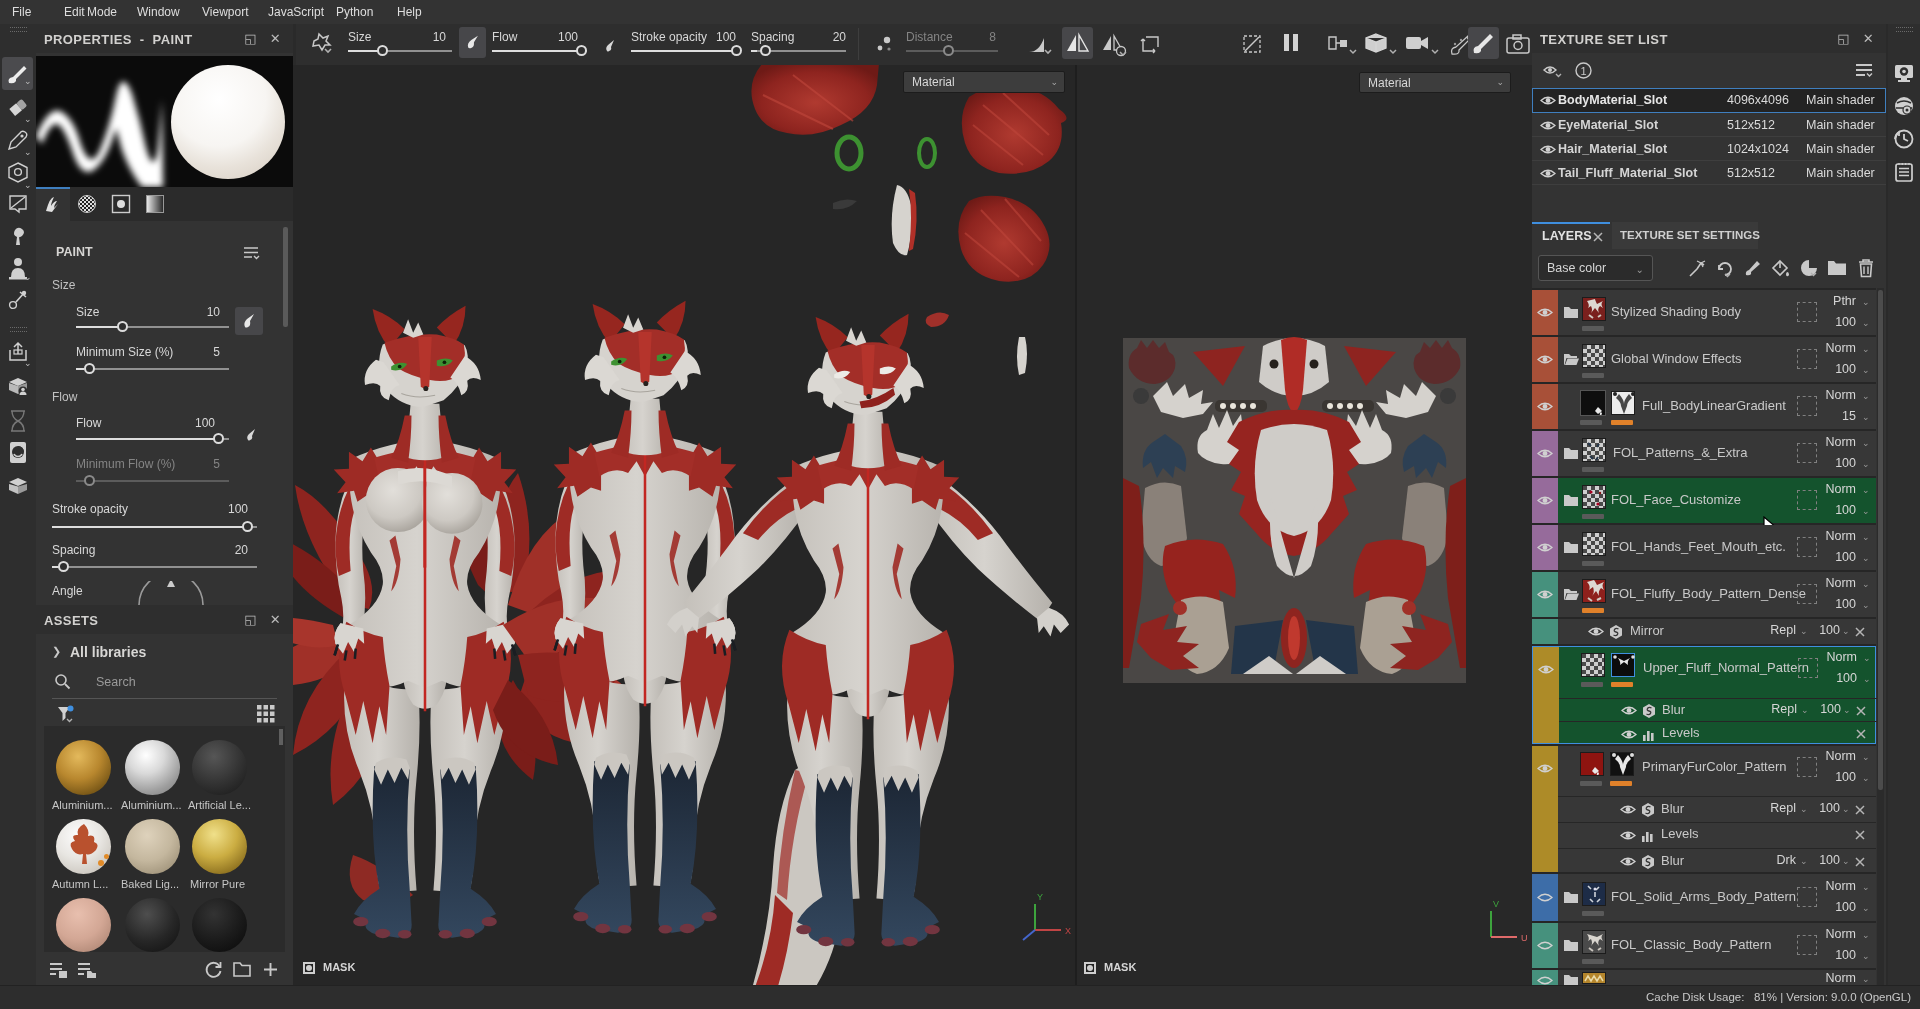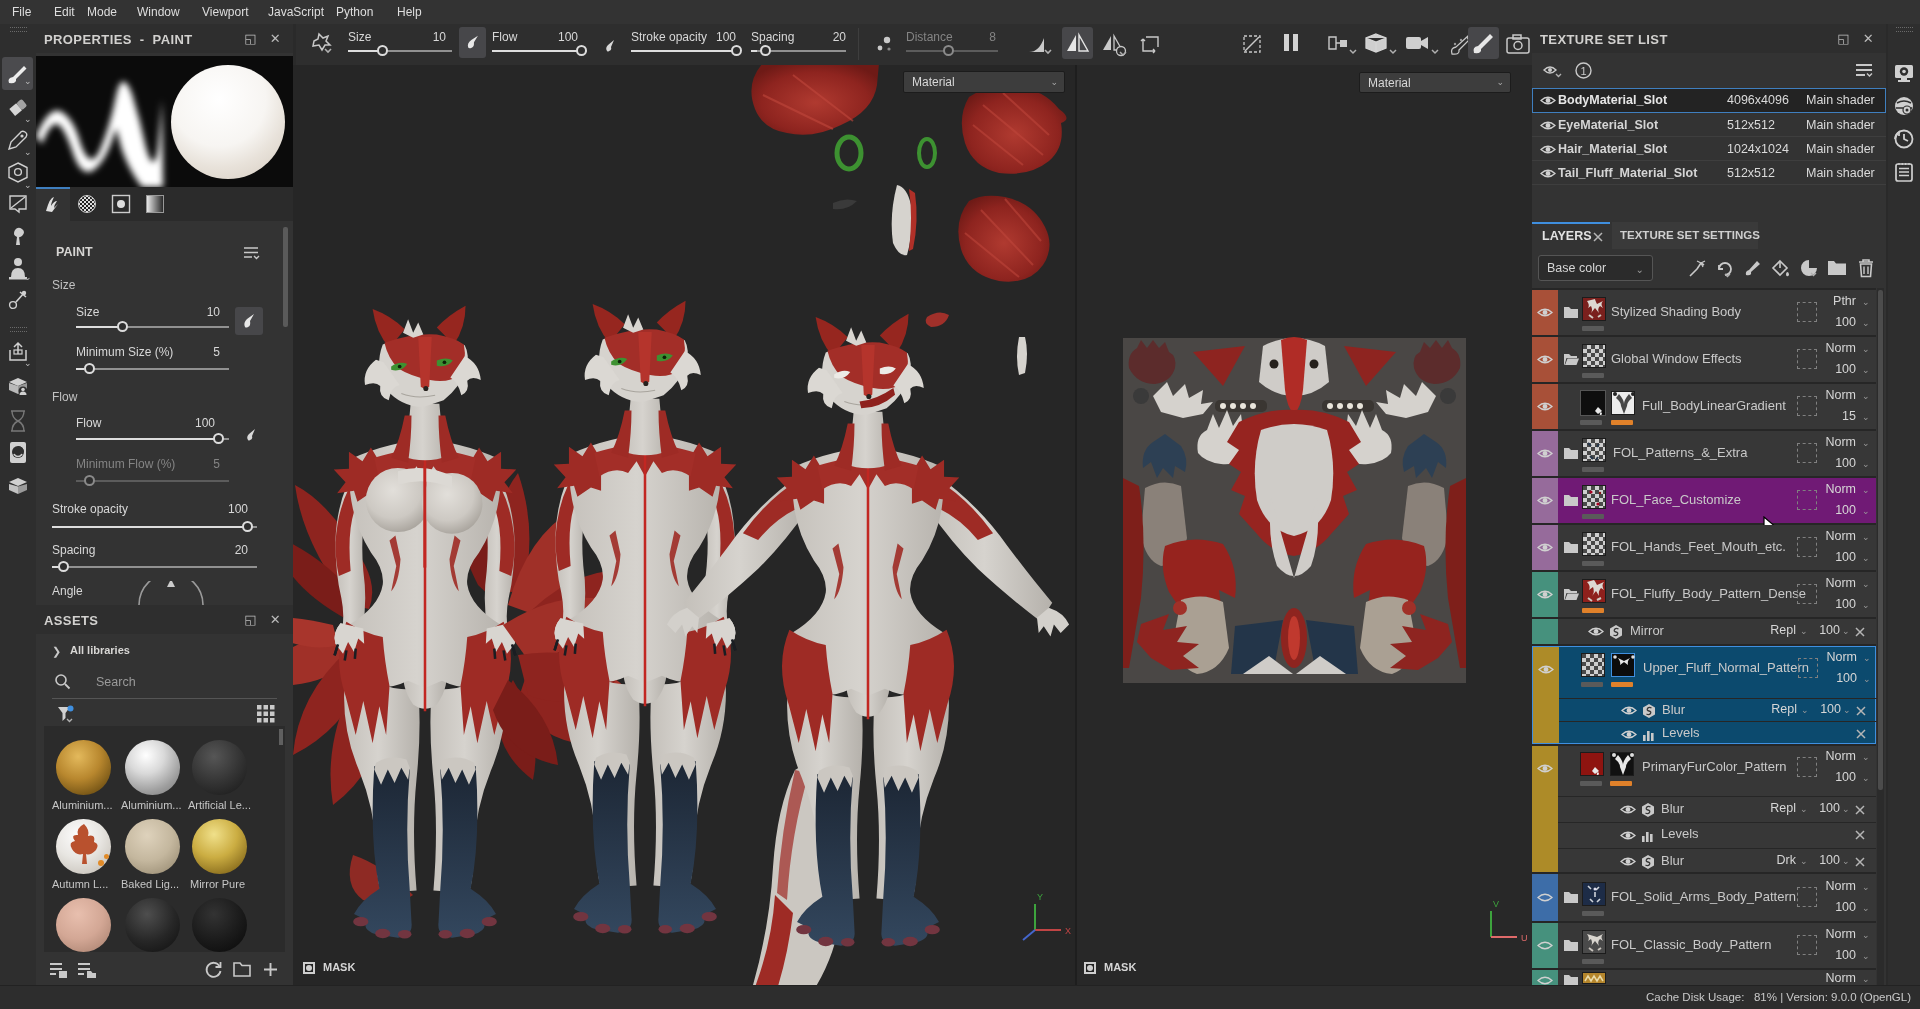--- a/index.html
+++ b/index.html
@@ -36,21 +36,21 @@
 .chev{position:absolute;color:#9a9a9a;font-size:9px;}
 .pbar{position:absolute;height:5px;width:22px;background:#5a5a5a;border-radius:1px;}
 .obar{position:absolute;height:5px;width:22px;background:#e0812a;border-radius:1px;}
 .checker{background:repeating-conic-gradient(#cfcfcf 0 25%,#494949 0 50%) 0 0/8px 8px;}
 .fxname{position:absolute;color:#c9c9c9;font-size:13px;}
 </style>
 </head>
 <body>
 <div id="menubar">
   <span style="left:12px">File</span>
-    <span style="left:54px">Edit</span>
+    <span style="left:64px">Edit</span>
     <span style="left:87px">Mode</span>
   <span style="left:137px">Window</span>
     <span style="left:202px">Viewport</span>
     <span style="left:268px">JavaScript</span>
   <span style="left:336px">Python</span>
     <span style="left:397px">Help</span>
 </div>
 
 <div id="leftstrip">
   <div class="abs" style="left:10px;top:3px;width:17px;height:5px;border-top:1px dotted #6a6a6a;border-bottom:1px dotted #6a6a6a"></div>
@@ -651,21 +651,21 @@
   <div class="abs" style="left:247px;top:203px;width:5px;height:100px;background:#5a5a5a;border-radius:2px"></div>
 </div>
 
 <div id="assets" class="panel">
   <div class="phead">
       <span class="t">ASSETS</span>
       <span class="ic" style="right:36px">◱</span>
       <span class="ic" style="right:12px">✕</span>
     </div>
   <span class="abs" style="left:16px;top:40px;color:#c9c9c9;font-size:11px">❯</span>
-  <span class="abs" style="left:34px;top:39px;color:#d8d7d5;font-weight:bold;font-size:11px">All libraries</span>
+  <span class="abs" style="left:34px;top:39px;color:#d8d7d5;font-weight:bold;font-size:14px">All libraries</span>
   <svg class="abs" style="left:18px;top:68px" width="17" height="17" viewBox="0 0 17 17">
       <circle cx="7" cy="7" r="5" fill="none" stroke="#c9c9c9" stroke-width="1.6"></circle>
       <line x1="11" y1="11" x2="15.5" y2="15.5" stroke="#c9c9c9" stroke-width="1.8"></line>
     </svg>
   <span class="abs" style="left:60px;top:70px;color:#9a9a9a;font-size:12.5px">Search</span>
   <div class="abs" style="left:16px;top:93px;width:225px;height:1px;background:#555"></div>
   <svg class="abs" style="left:20px;top:100px" width="20" height="18" viewBox="0 0 20 18">
       <path d="M2 2 L14 2 L9.5 8 L9.5 13 L6.5 16 L6.5 8 Z" fill="#d0d0d0"></path>
       <circle cx="14.5" cy="3.5" r="3" fill="#3f8fdf"></circle>
       <path d="M11 14 l2.5 2.5 l2.5 -2.5" fill="none" stroke="#b0b0b0" stroke-width="1.4"></path>
@@ -937,21 +937,21 @@
       </div>
     <span class="lname" style="left:81px;top:14px">FOL_Patterns_&amp;_Extra</span>
     <div class="pbar" style="left:50px;top:36px"></div>
     <div class="lmask" style="top:12px"></div>
     <span class="bmode" style="left:288px;top:4px">Norm</span>
       <span class="chev" style="left:330px;top:7px">⌄</span>
     <span class="bmode" style="left:288px;top:25px">100</span>
       <span class="chev" style="left:330px;top:28px">⌄</span>
   </div>
 
-  <div class="lrow" style="top:256px;height:45px;background:#701a75">
+  <div class="lrow" style="top:256px;height:45px;background:#14532d">
     <div class="st" style="background:#966b9b"></div>
     <svg class="abs" style="left:5px;top:16px" width="16" height="13" viewBox="0 0 16 13">
         <use href="#eyev"></use>
       </svg>
     <svg class="abs" style="left:31px;top:15px" width="16" height="15" viewBox="0 0 16 15">
         <use href="#foldc"></use>
       </svg>
     <div class="thumb checker" style="left:50px;top:7px">
         <svg width="24" height="24" viewBox="0 0 24 24">
           <circle cx="8" cy="6" r="1.6" fill="#a02">&nbsp;</circle>
@@ -1023,21 +1023,21 @@
     <span class="fxname" style="left:98px;top:4px">Mirror</span>
     <span class="bmode" style="left:230px;top:4px;width:34px">Repl</span>
       <span class="chev" style="left:268px;top:7px">⌄</span>
     <span class="bmode" style="left:280px;top:4px;width:28px">100</span>
       <span class="chev" style="left:310px;top:7px">⌄</span>
     <svg class="abs" style="left:322px;top:7px" width="12" height="12" viewBox="0 0 12 12">
         <use href="#xico"></use>
       </svg>
   </div>
 
-  <div class="abs" style="top:424px;left:0;width:344px;height:98px;background:#0c4a6e;border:1px solid #3f8fdf">
+  <div class="abs" style="top:424px;left:0;width:344px;height:98px;background:#14532d;border:1px solid #3f8fdf">
     <div class="st" style="background:#ad8b28;height:96px"></div>
     <svg class="abs" style="left:5px;top:16px" width="16" height="13" viewBox="0 0 16 13">
         <use href="#eyev"></use>
       </svg>
     <div class="thumb checker" style="left:48px;top:6px"></div>
     <div class="thumb" style="left:78px;top:6px;background:#0c0c0c;border:1px solid #3f8fdf">
         <svg width="24" height="24" viewBox="0 0 24 24">
           <path d="M6 4 Q9 8 8 11 L12 8 L16 11 Q15 7 18 4 L12 7 Z" fill="#e8e8e8"></path>
           <circle cx="3" cy="3" r="1.8" fill="#ddd"></circle>
           <circle cx="21" cy="3" r="1.8" fill="#ddd"></circle>

